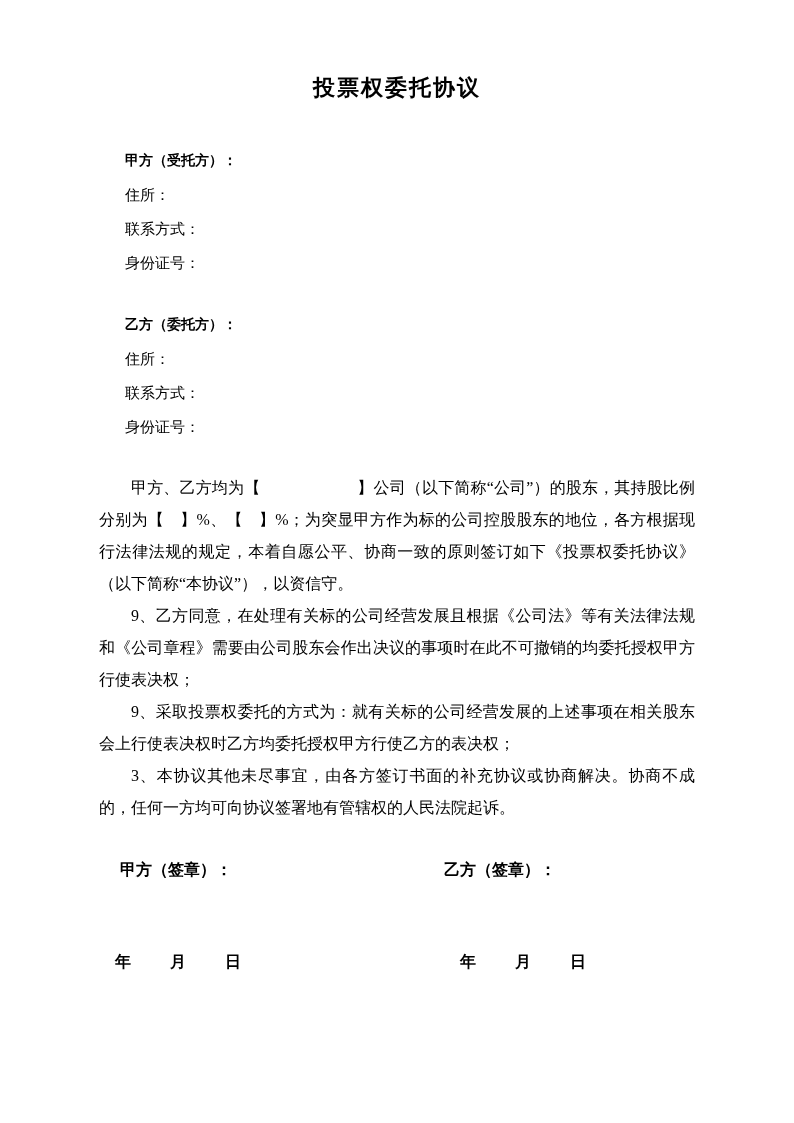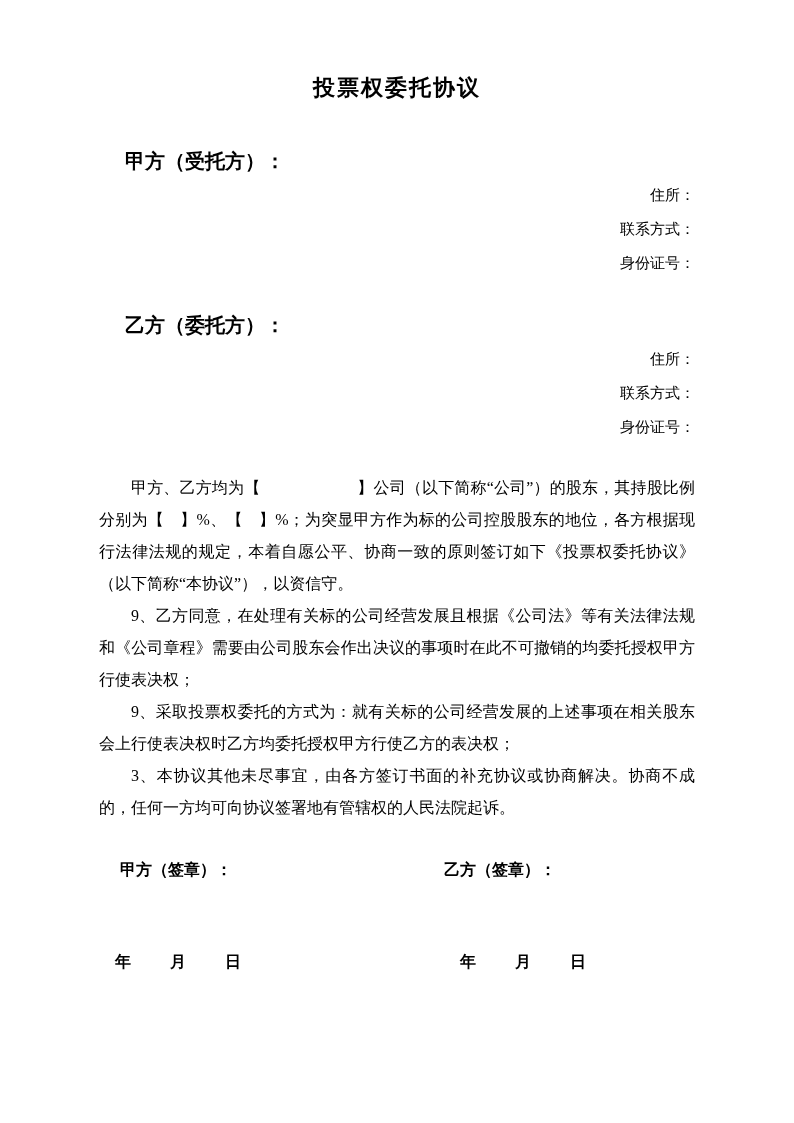--- a/index.html
+++ b/index.html
@@ -20,30 +20,29 @@
     text-align: center;
     font-size: 22px;
     font-weight: bold;
     letter-spacing: 2px;
     line-height: 32px;
   }
   .party-section { margin: 0 0 28px 0; }
   .party-heading {
     margin: 0;
     padding-left: 26px;
-    font-size: 20px;
+    font-size: 14px;
     font-weight: bold;
     line-height: 34px;
   }
   .party-field {
     margin: 0;
     padding-left: 26px;
     font-size: 15px;
     line-height: 34px;
-    text-align: right;
   }
   .whereas-heading {
     margin: 14px 0 0 0;
     padding-left: 26px;
     font-size: 16px;
     font-weight: bold;
     line-height: 32px;
   }
   .para {
     margin: 0;

